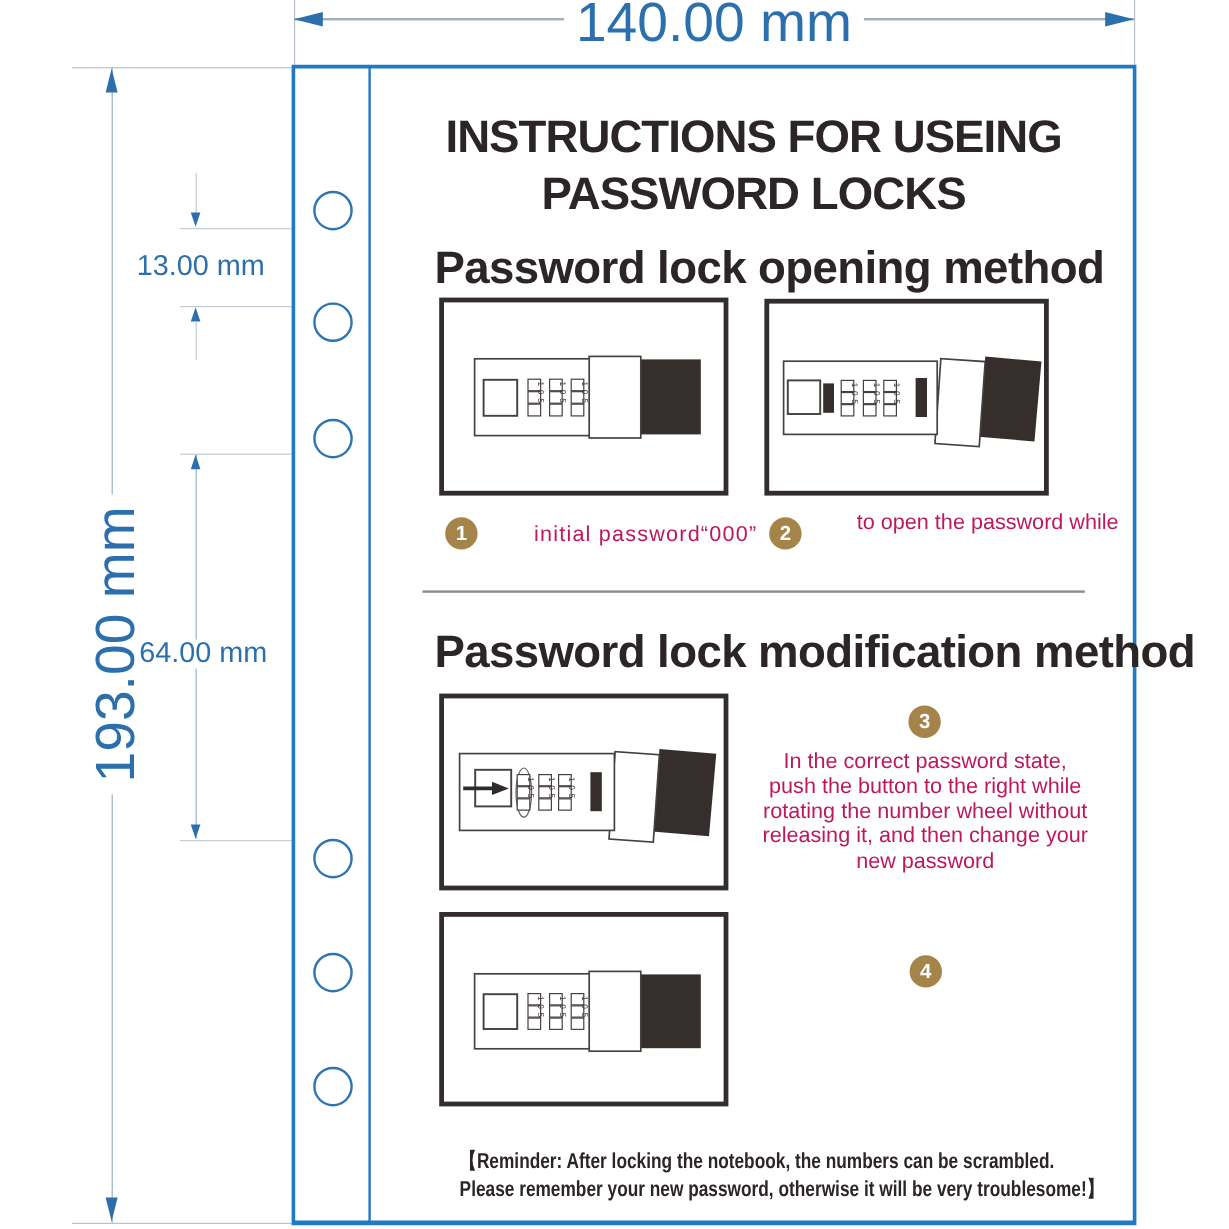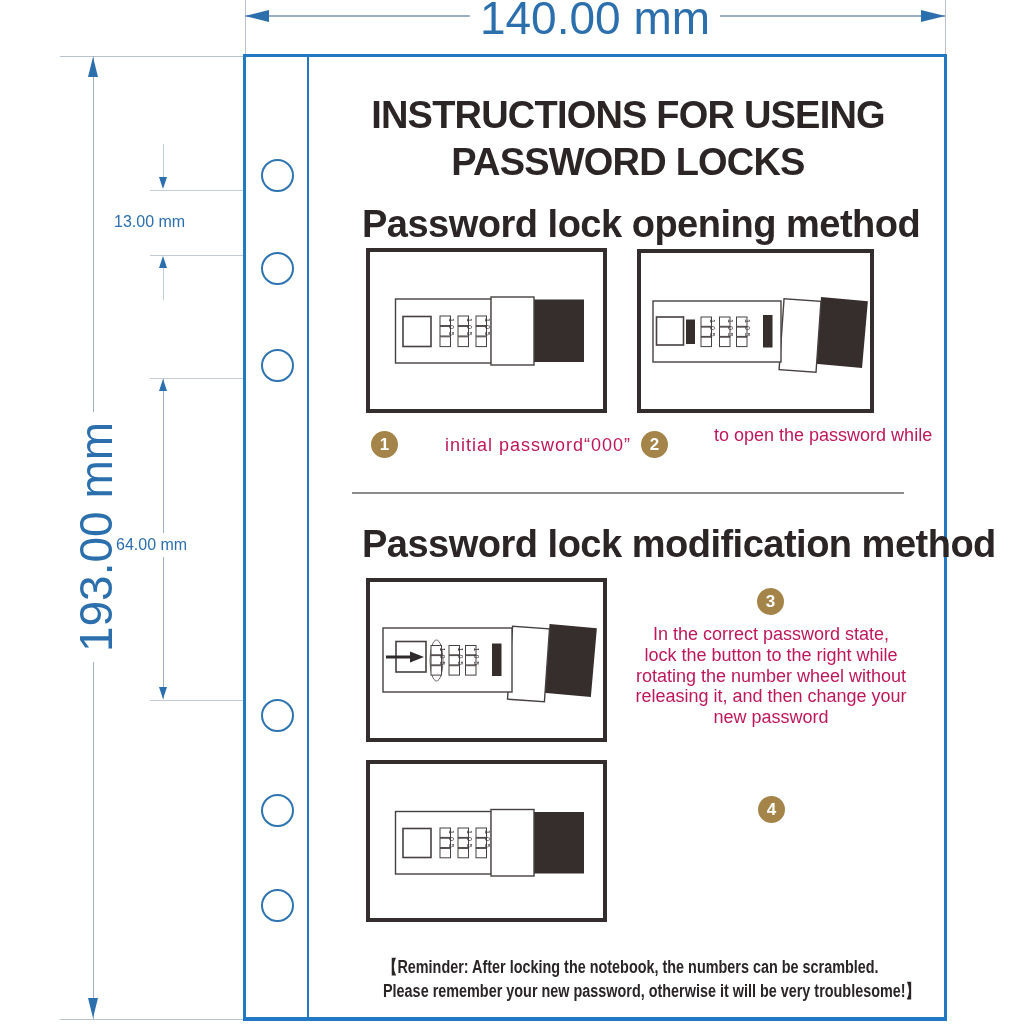--- a/index.html
+++ b/index.html
@@ -5,21 +5,21 @@
   html,body{margin:0;padding:0;background:#fff;}
   .canvas{position:relative;width:1000px;height:1024px;background:#ffffff;overflow:hidden;
           font-family:"Liberation Sans","DejaVu Sans",sans-serif;}
   .abs{position:absolute;}
   
   .dimline{background:#9db0c2;}
   .tickline{background:#c3ccd5;}
   .extline{background:#b9c2cc;}
   .dimtext{color:#2c6fad;background:#fff;white-space:nowrap;}
   .dimtext-big{font-size:46px;line-height:46px;padding:0 10px;}
-  .dimtext-small{font-size:16px;line-height:24px;padding:0 4px;}
+  .dimtext-small{font-size:24px;line-height:24px;padding:0 4px;}
   .tri{width:0;height:0;}
   .tri-left{border-top:6px solid transparent;border-bottom:6px solid transparent;border-right:24px solid #2c6fad;}
   .tri-right{border-top:6px solid transparent;border-bottom:6px solid transparent;border-left:24px solid #2c6fad;}
   .tri-up{border-left:5px solid transparent;border-right:5px solid transparent;border-bottom:20px solid #2c6fad;}
   .tri-down{border-left:5px solid transparent;border-right:5px solid transparent;border-top:20px solid #2c6fad;}
   .tri-up-sm{border-left:4.5px solid transparent;border-right:4.5px solid transparent;border-bottom:12px solid #2c6fad;}
   .tri-down-sm{border-left:4.5px solid transparent;border-right:4.5px solid transparent;border-top:12px solid #2c6fad;}
   
   .page{border:3px solid #2179c4;border-bottom-width:4px;background:#fff;box-sizing:border-box;}
   .margin-line{background:#2179c4;}
@@ -194,21 +194,21 @@
           <rect x="95.5" y="83.7" width="10.5" height="9.4"></rect>
         <text transform="translate(104.1 65.5) rotate(90)" font-size="7" letter-spacing="3" fill="#3b3637" stroke="none">105</text>
       </g>
       <rect x="122" y="61.5" width="9.5" height="32.5" fill="#362d2d"></rect>
     </svg>
   </div>
 
   <div class="abs badge" style="left:757px;top:588px;">3</div>
   <div class="abs steptext stepcenter" style="left:575px;top:624px;width:320px;line-height:20.8px;">
     <div>In the correct password state,</div>
-    <div>lock the button to the right while</div>
+    <div>push the button to the right while</div>
     <div>rotating the number wheel without</div>
     <div>releasing it, and then change your</div>
     <div>new password</div>
   </div>
 
   <div class="abs figbox" style="left:366px;top:760px;width:241px;height:162px;">
     <svg width="233" height="154" viewBox="0 0 233 154">
       <rect x="164" y="48" width="50" height="61.5" fill="#362d2d"></rect>
       <rect x="25.5" y="47.5" width="96" height="62.5" fill="#fff" stroke="#474040" stroke-width="1.4"></rect>
       <rect x="121" y="45.5" width="43" height="66.5" fill="#fff" stroke="#474040" stroke-width="1.4"></rect>

